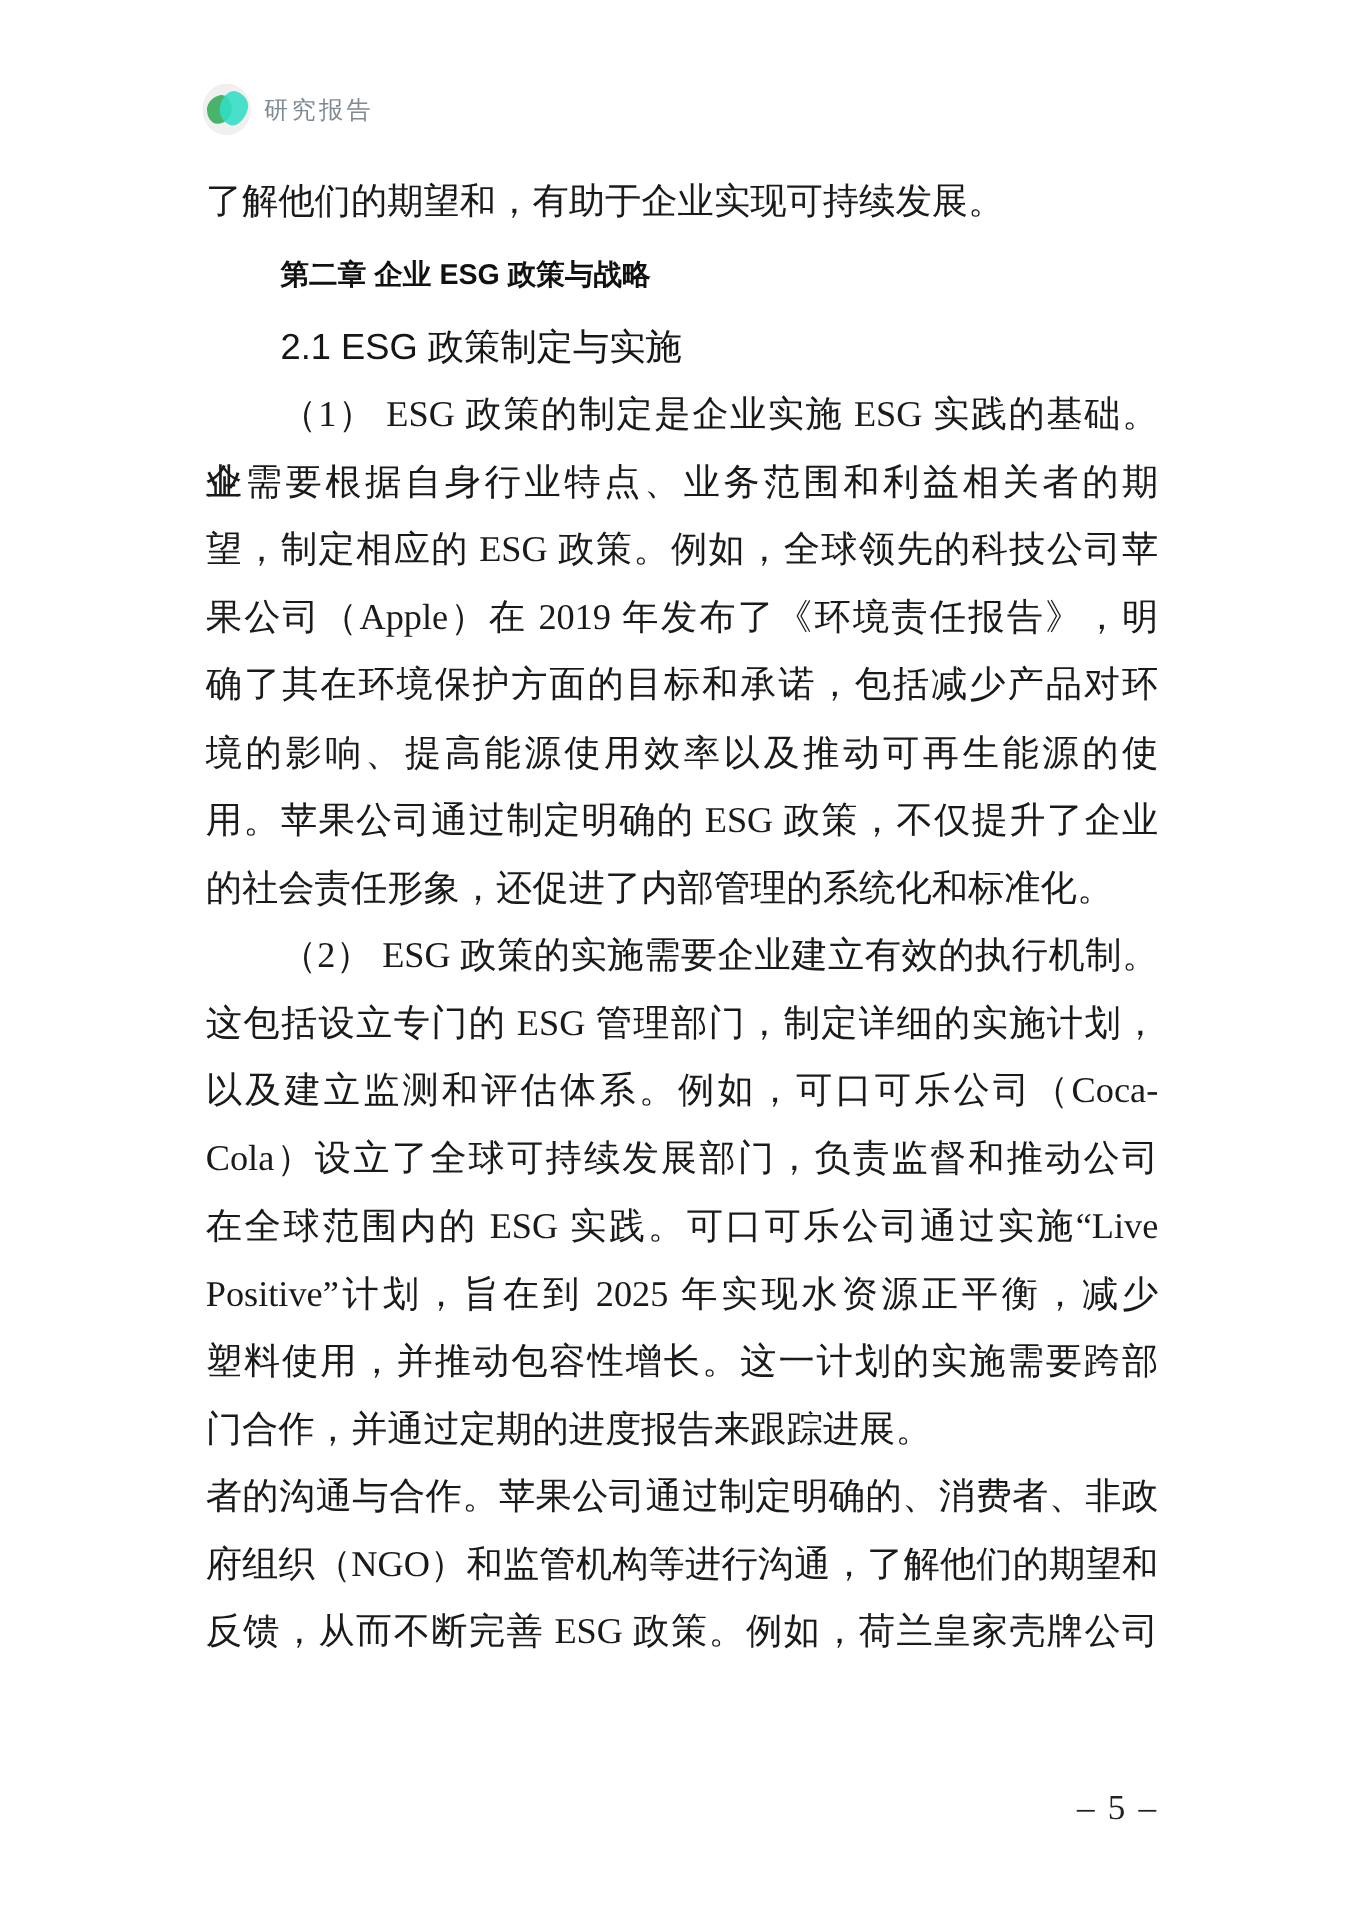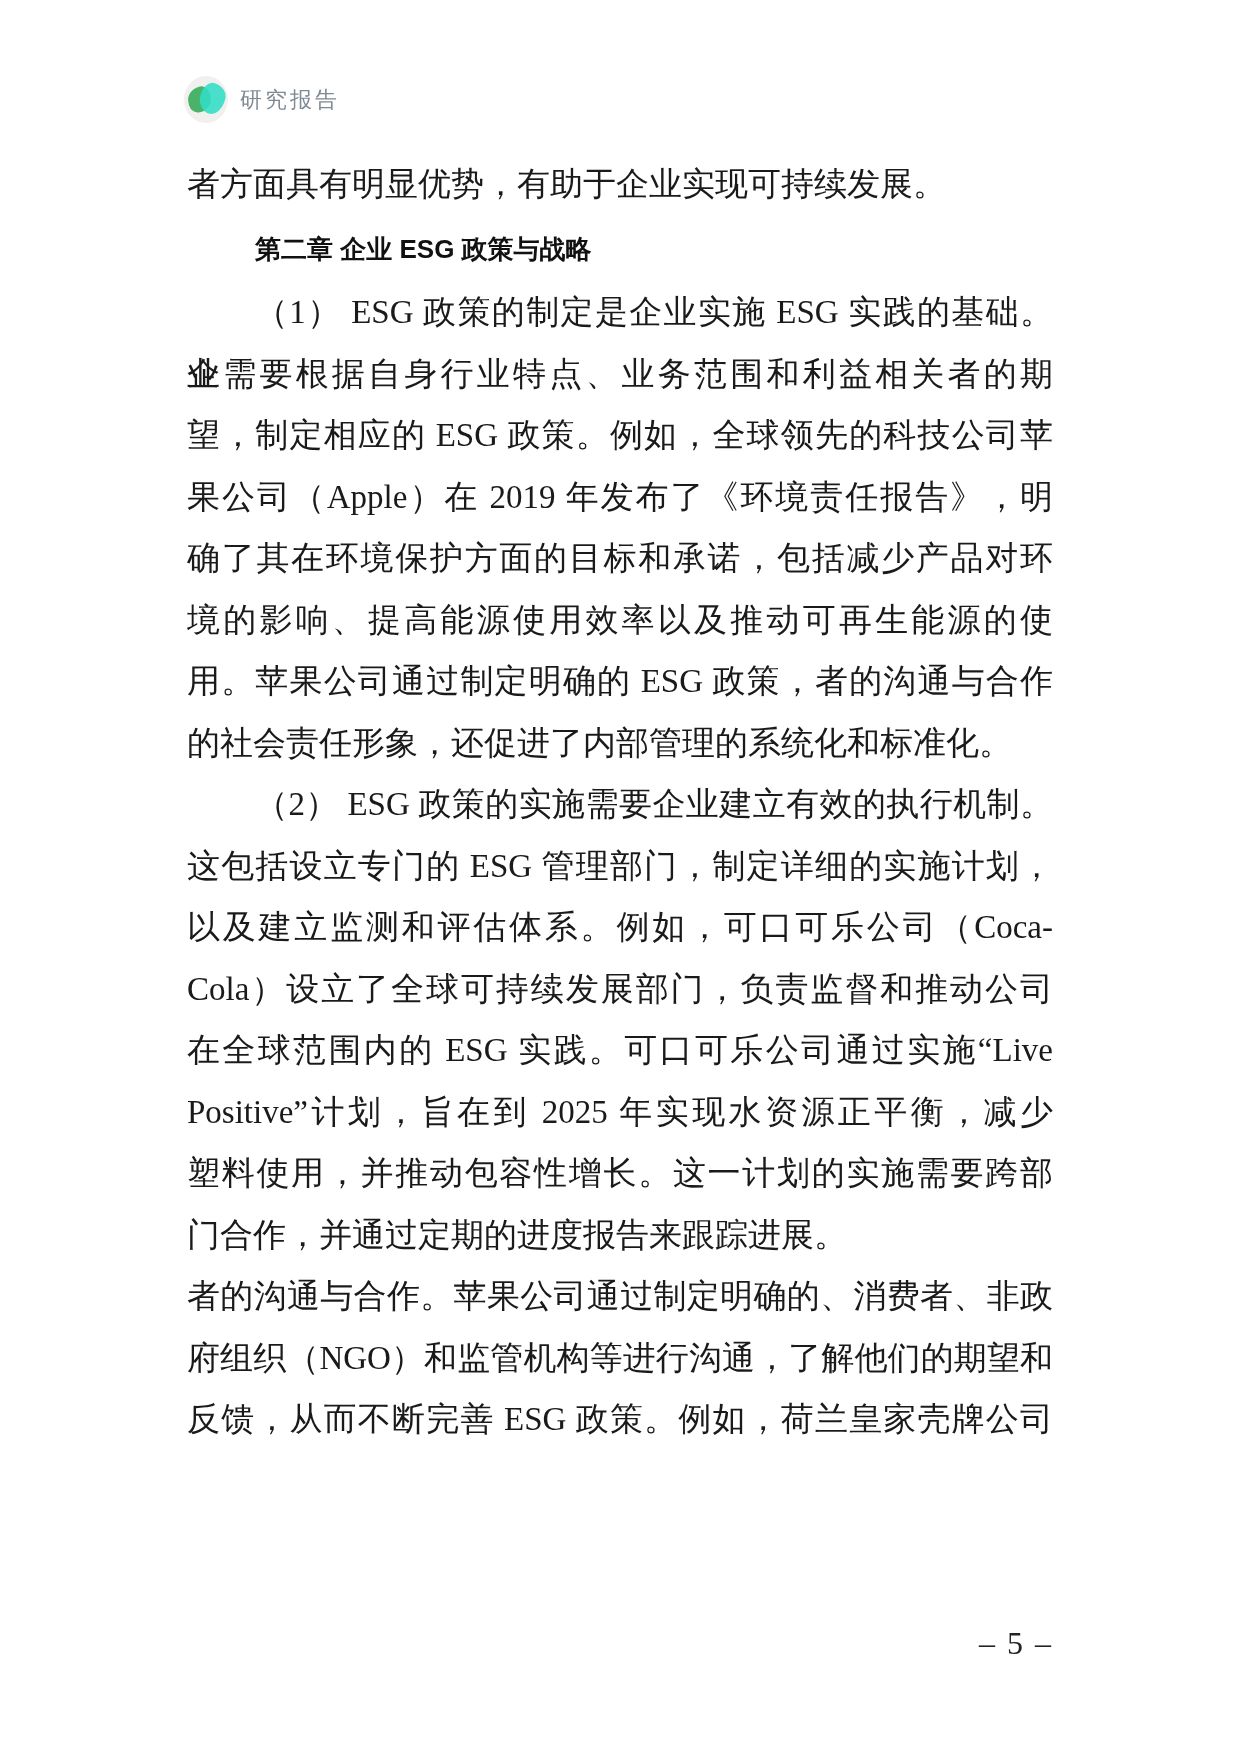--- a/index.html
+++ b/index.html
@@ -83,29 +83,30 @@
 
   <div class="report-header">
     <div class="logo" style="background: rgb(241, 240, 238);">
       <span class="leaf leaf-l" style="background: rgb(63, 176, 97);"></span>
       <span class="leaf leaf-r" style="background: rgb(49, 221, 198);"></span>
     </div>
     <span class="brand-text">研究报告</span>
   </div>
 
   <main class="content">
-      <div class="ln intro">者方面具有明显优势，有助于企业实现可持续发展。</div>
+      <div class="ln intro">了解他们的期望和，有助于企业实现可持续发展。</div>
       <div class="ln h1 indent">第二章 企业 ESG 政策与战略</div>
+      <div class="ln h2 indent">2.1 ESG 政策制定与实施</div>
       <div class="ln justify indent">（1） ESG 政策的制定是企业实施 ESG 实践的基础。企</div>
       <div class="ln justify">业需要根据自身行业特点、业务范围和利益相关者的期</div>
       <div class="ln justify">望，制定相应的 ESG 政策。例如，全球领先的科技公司苹</div>
       <div class="ln justify">果公司（Apple）在 2019 年发布了《环境责任报告》，明</div>
       <div class="ln justify">确了其在环境保护方面的目标和承诺，包括减少产品对环</div>
       <div class="ln justify">境的影响、提高能源使用效率以及推动可再生能源的使</div>
-      <div class="ln justify">用。苹果公司通过制定明确的 ESG 政策，者的沟通与合作</div>
+      <div class="ln justify">用。苹果公司通过制定明确的 ESG 政策，不仅提升了企业</div>
       <div class="ln">的社会责任形象，还促进了内部管理的系统化和标准化。</div>
       <div class="ln justify indent">（2） ESG 政策的实施需要企业建立有效的执行机制。</div>
       <div class="ln justify">这包括设立专门的 ESG 管理部门，制定详细的实施计划，</div>
       <div class="ln justify">以及建立监测和评估体系。例如，可口可乐公司（Coca-</div>
       <div class="ln justify">Cola）设立了全球可持续发展部门，负责监督和推动公司</div>
       <div class="ln justify">在全球范围内的 ESG 实践。可口可乐公司通过实施“Live</div>
       <div class="ln justify">Positive”计划，旨在到 2025 年实现水资源正平衡，减少</div>
       <div class="ln justify">塑料使用，并推动包容性增长。这一计划的实施需要跨部</div>
       <div class="ln">门合作，并通过定期的进度报告来跟踪进展。</div>
       <div class="ln justify">者的沟通与合作。苹果公司通过制定明确的、消费者、非政</div>

